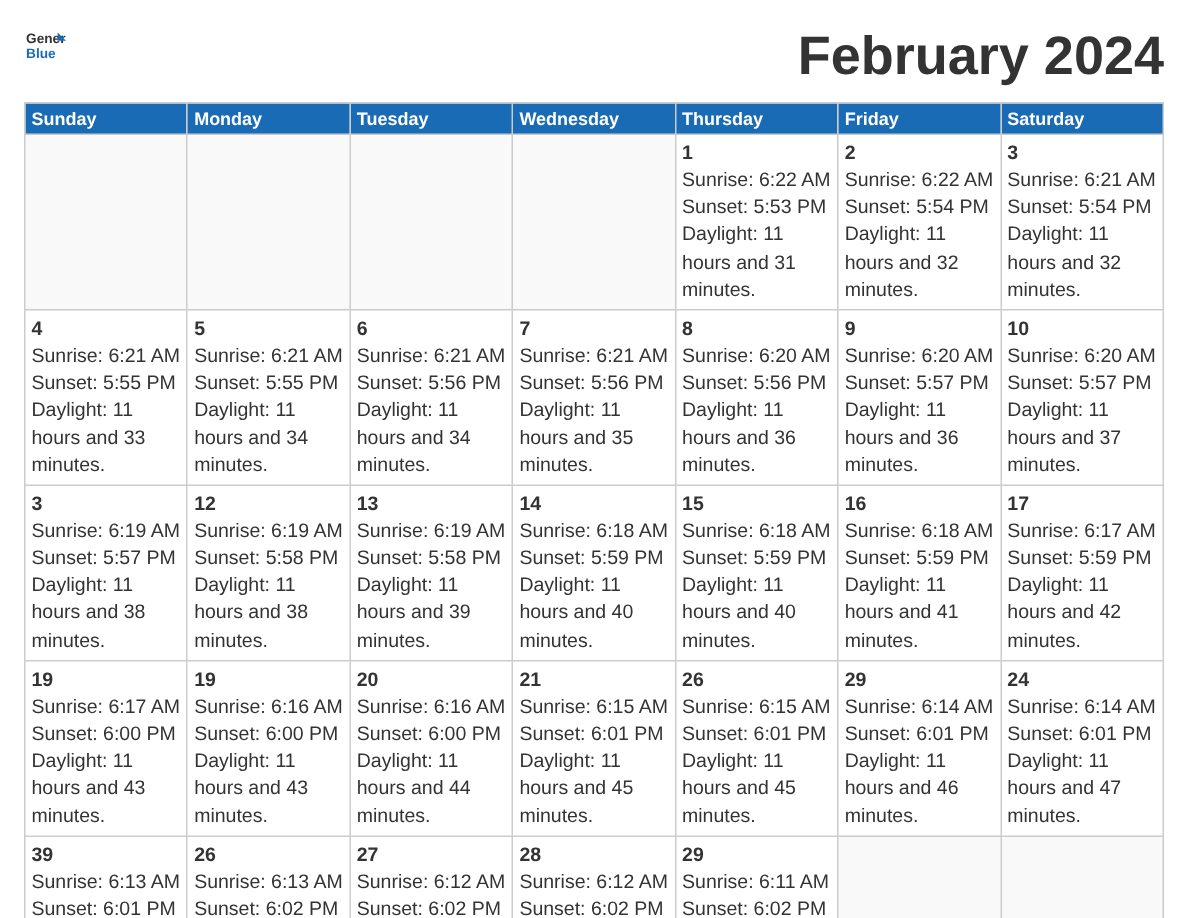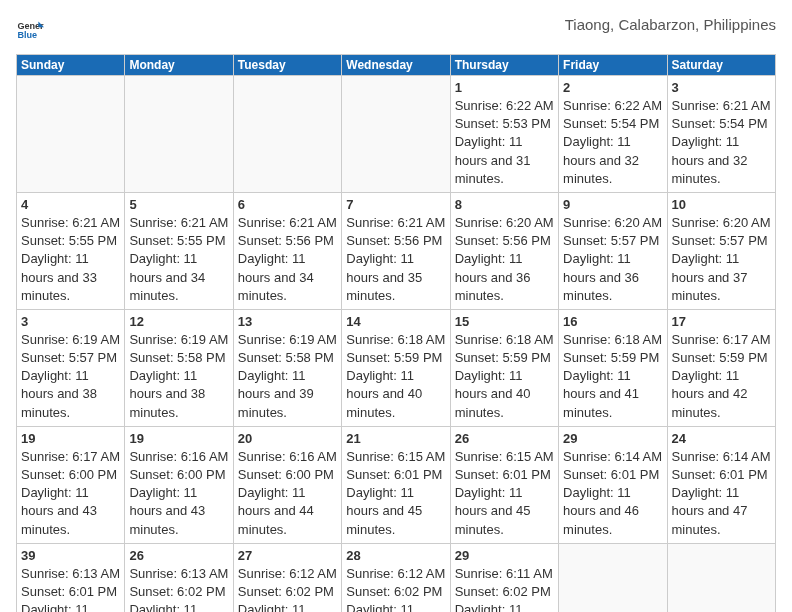--- a/index.html
+++ b/index.html
@@ -80,21 +80,21 @@
 
 <div class="header-area">
   <div class="logo">
     <svg class="logo-icon" viewBox="0 0 40 40" xmlns="http://www.w3.org/2000/svg">
       <text x="2" y="18" font-size="13" font-weight="bold" fill="#333" font-family="Arial">General</text>
       <text x="2" y="32" font-size="13" font-weight="bold" fill="#1a6bb5" font-family="Arial">Blue</text>
       <polygon points="32,8 40,16 32,16" fill="#1a6bb5"></polygon>
     </svg>
   </div>
   <div class="title-area">
-    <div class="calendar-subtitle">Tiaong, Calabarzon, Philippines</div>
+    <div class="calendar-title">February 2024</div>
   </div>
 </div>
 
 <table>
   <thead>
     <tr>
       <th>Sunday</th>
       <th>Monday</th>
       <th>Tuesday</th>
       <th>Wednesday</th>

